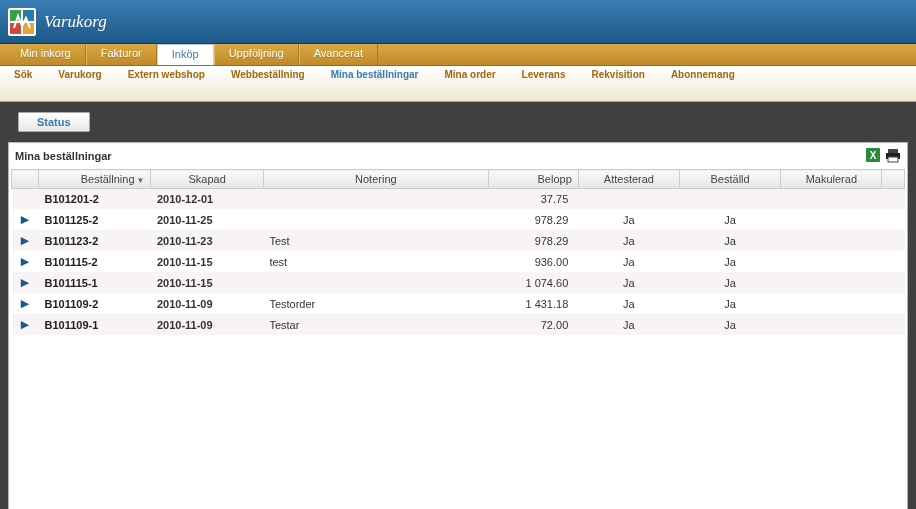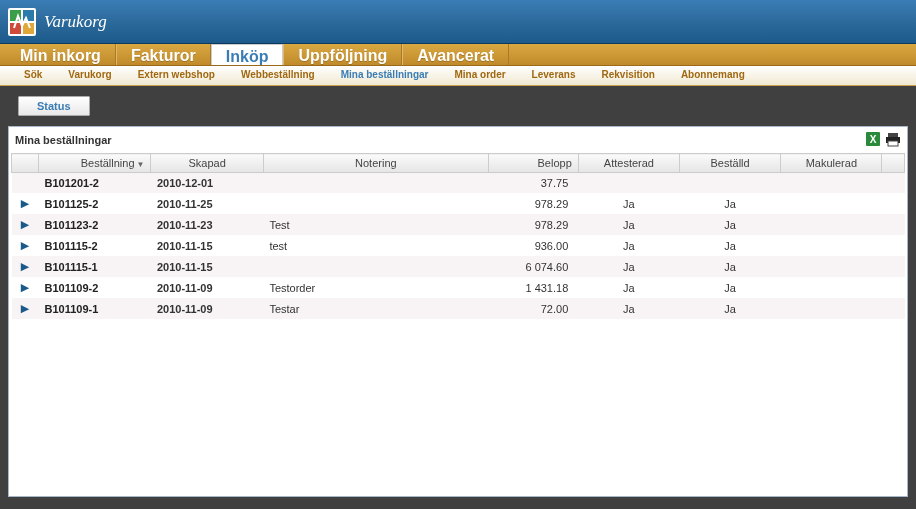--- a/index.html
+++ b/index.html
@@ -36,41 +36,41 @@
   .main-tabs {
     display: flex;
     background: linear-gradient(to bottom, #d9a842 0%, #c08a2a 100%);
     height: 22px;
     padding-left: 6px;
     border-bottom: 1px solid #9a6a1a;
   }
   .main-tab {
     padding: 3px 14px 0 14px;
     color: #fff;
-    font-weight: bold;
-    font-size: 16px;
+    font-weight: normal;
+    font-size: 11px;
     cursor: pointer;
     border-right: 1px solid #a87a2a;
     border-left: 1px solid #e0b868;
     text-shadow: 0 1px 0 rgba(0,0,0,0.2);
   }
   .main-tab:first-child { border-left: none; }
   .main-tab.active {
     background: #fff;
     color: #3a7db5;
     border-top: 1px solid #ccc;
     border-left: 1px solid #ccc;
     border-right: 1px solid #ccc;
     text-shadow: none;
   }
   .sub-tabs {
     display: flex;
     background: linear-gradient(to bottom, #fff 0%, #f0e8d0 100%);
-    height: 20px;
-    padding-left: 16px;
+    height: 36px;
+    padding-left: 6px;
     border-bottom: 1px solid #c8a050;
   }
   .sub-tab {
     padding: 3px 8px;
     color: #a06810;
     font-weight: bold;
     font-size: 10px;
     cursor: pointer;
     margin-right: 10px;
   }
@@ -276,21 +276,21 @@
             <td class="col-attest">Ja</td>
             <td class="col-bestalld">Ja</td>
             <td class="col-mak"></td>
             <td></td>
           </tr>
           <tr class="odd">
             <td class="expand-cell"><span class="expand-arrow">▶</span></td>
             <td class="col-order">B101115-1</td>
             <td class="col-date">2010-11-15</td>
             <td class="col-note"></td>
-            <td class="col-amount">6 074.60</td>
+            <td class="col-amount">1 074.60</td>
             <td class="col-attest">Ja</td>
             <td class="col-bestalld">Ja</td>
             <td class="col-mak"></td>
             <td></td>
           </tr>
           <tr class="even">
             <td class="expand-cell"><span class="expand-arrow">▶</span></td>
             <td class="col-order">B101109-2</td>
             <td class="col-date">2010-11-09</td>
             <td class="col-note">Testorder</td>

